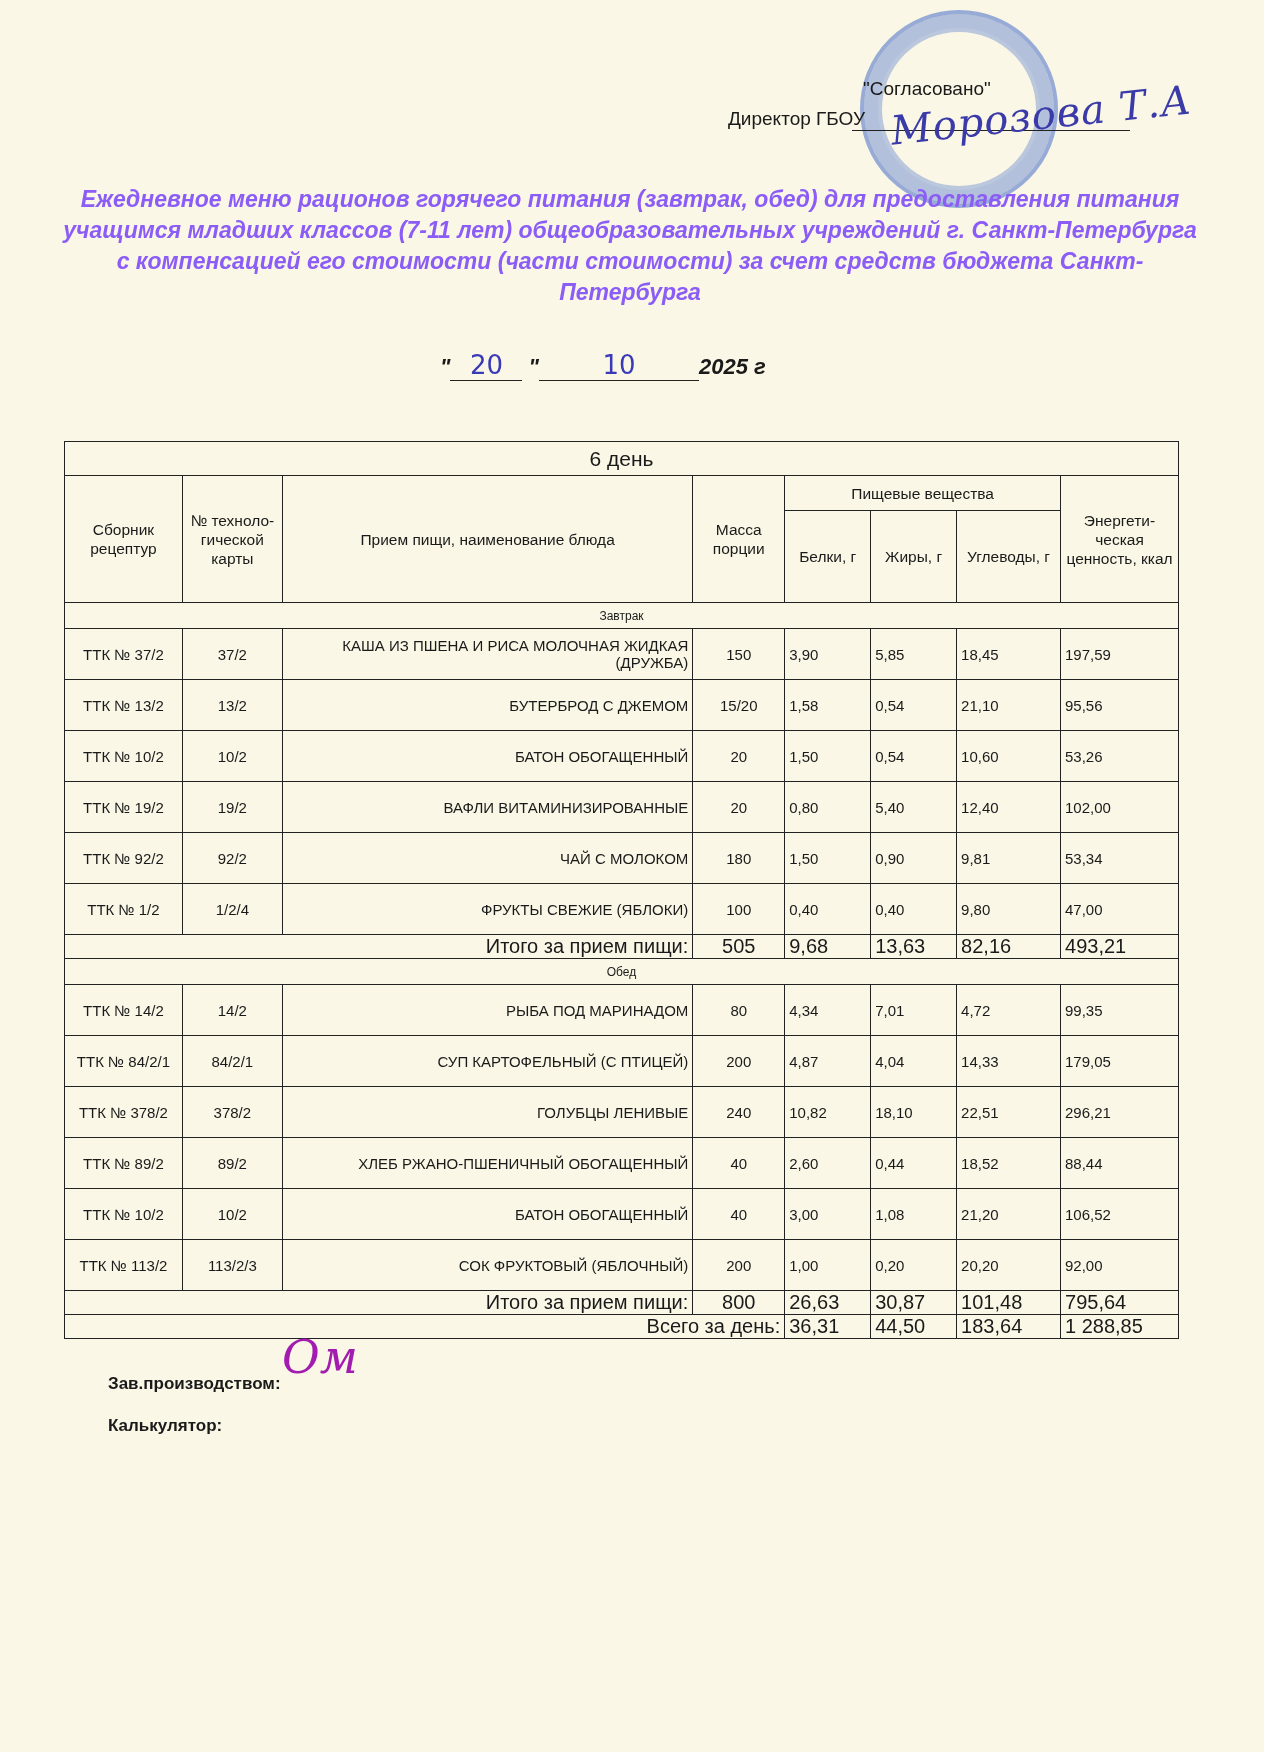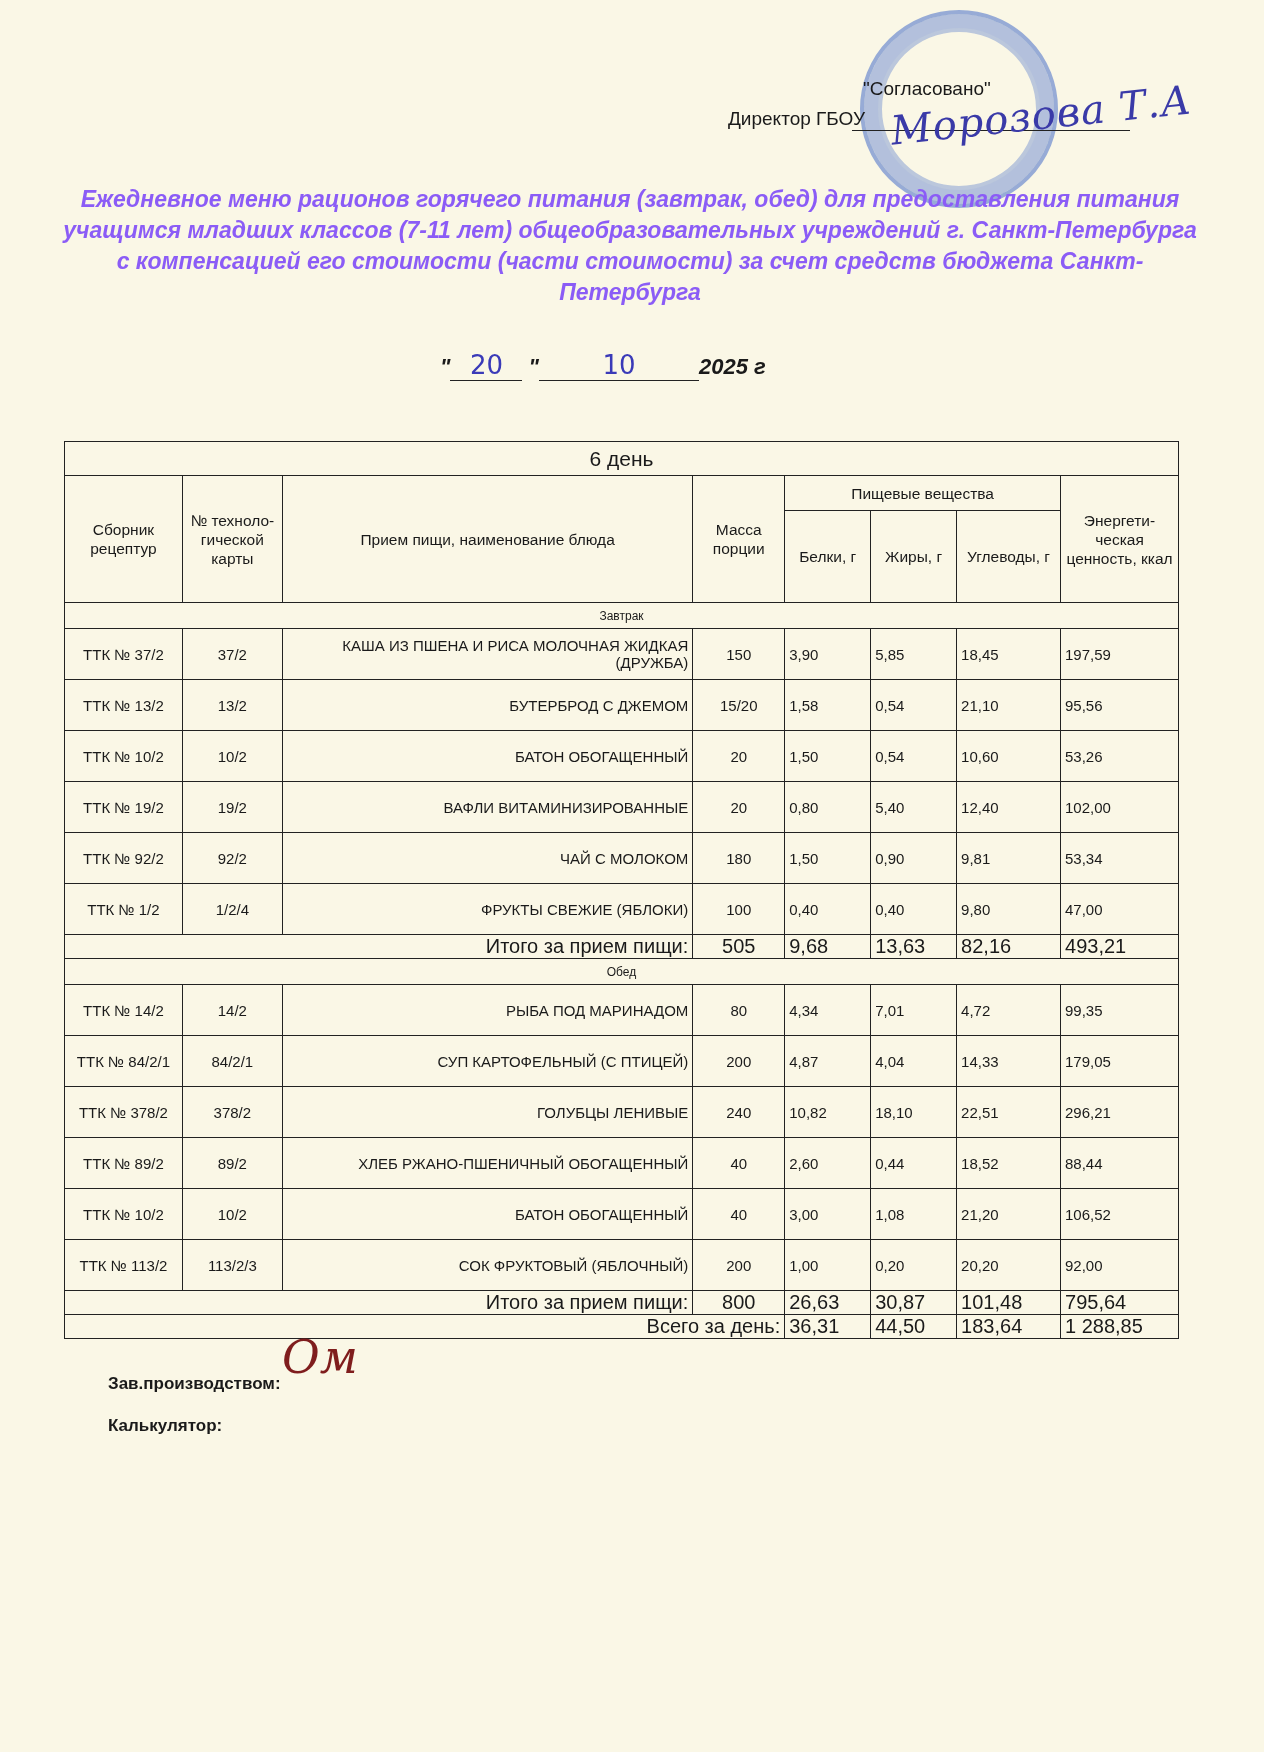--- a/index.html
+++ b/index.html
@@ -67,21 +67,21 @@
   .c { text-align: center; }
   .r { }
   .l { text-align: right; border-radius: 7px; }
   .total td { height: 22px; font-size: 20px; }
   .footer {
     position: absolute; left: 72px; font-size: 17px; font-weight: bold; margin-left: 36px;
   }
   .sig-zav {
     position: absolute; left: 282px; top: 1330px;
     font-family: "DejaVu Serif", serif; font-style: italic;
-    font-size: 46px; color: #7f1d1d;
+    font-size: 46px; color: #a21caf;
   }
 </style>
 </head>
 <body>
 
 <div class="stamp"></div>
 <div class="approval">
   <span class="agreed">"Согласовано"</span>
   <span class="director">Директор ГБОУ</span>
   <span class="sigline"></span>

